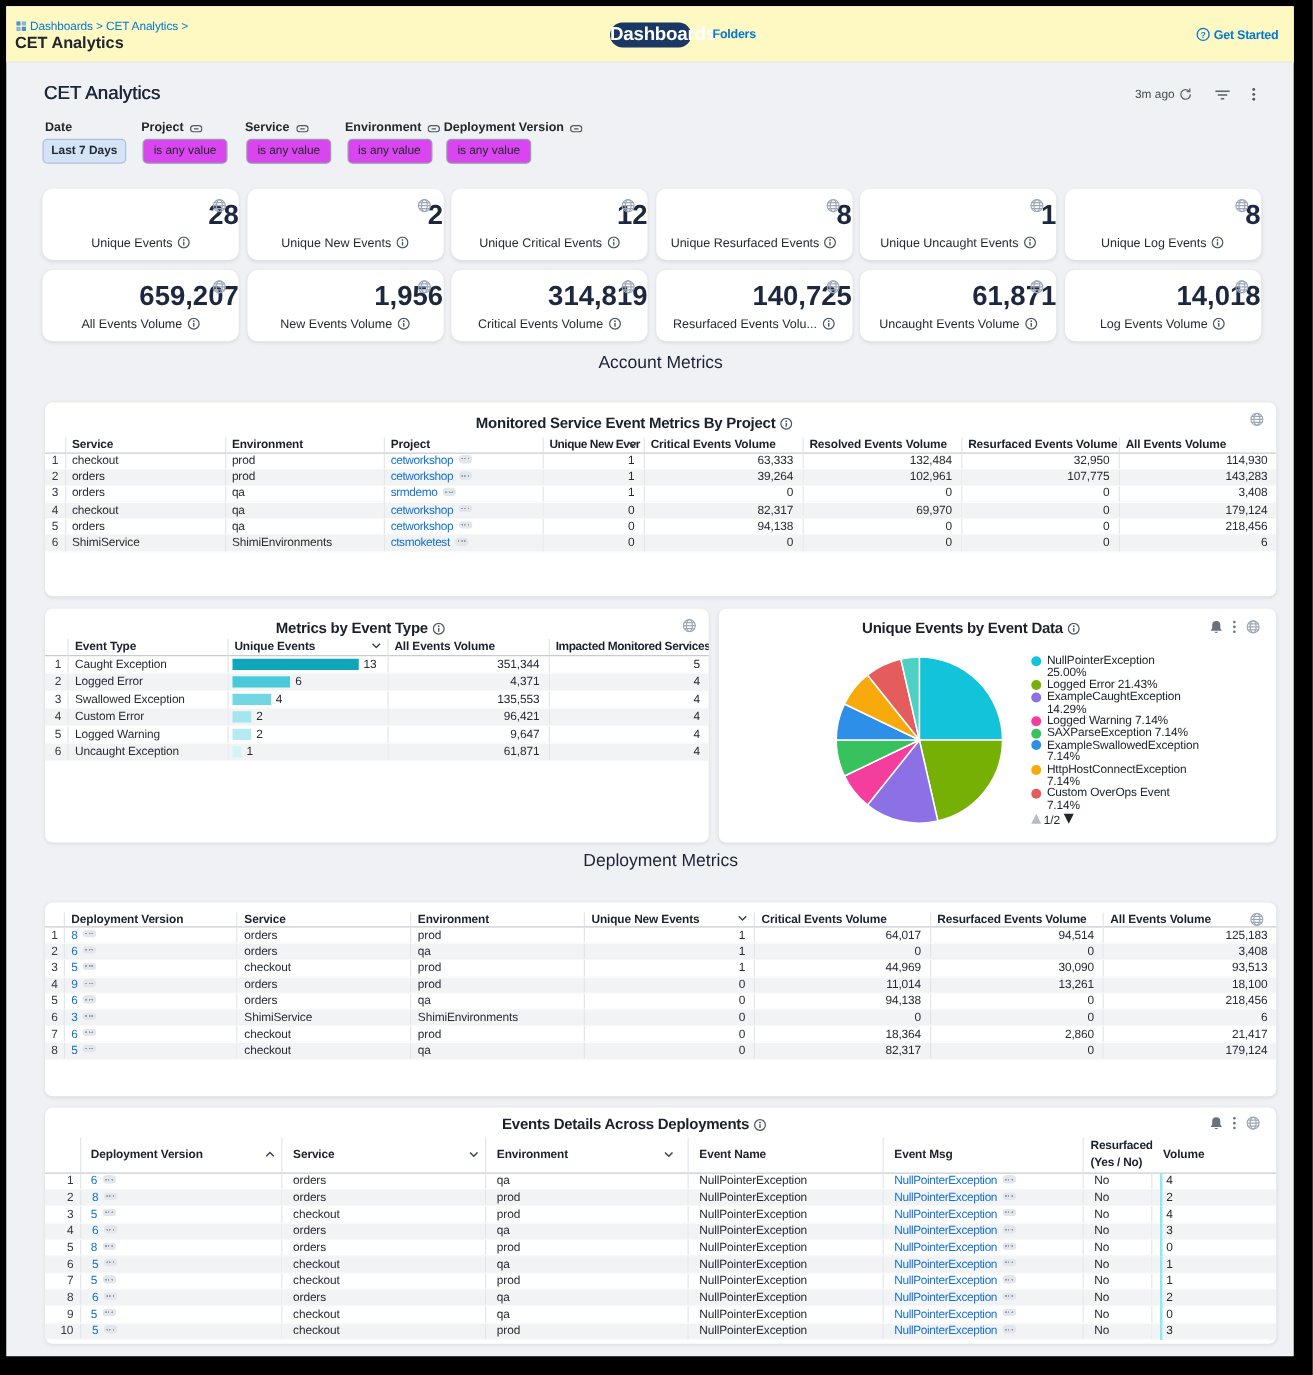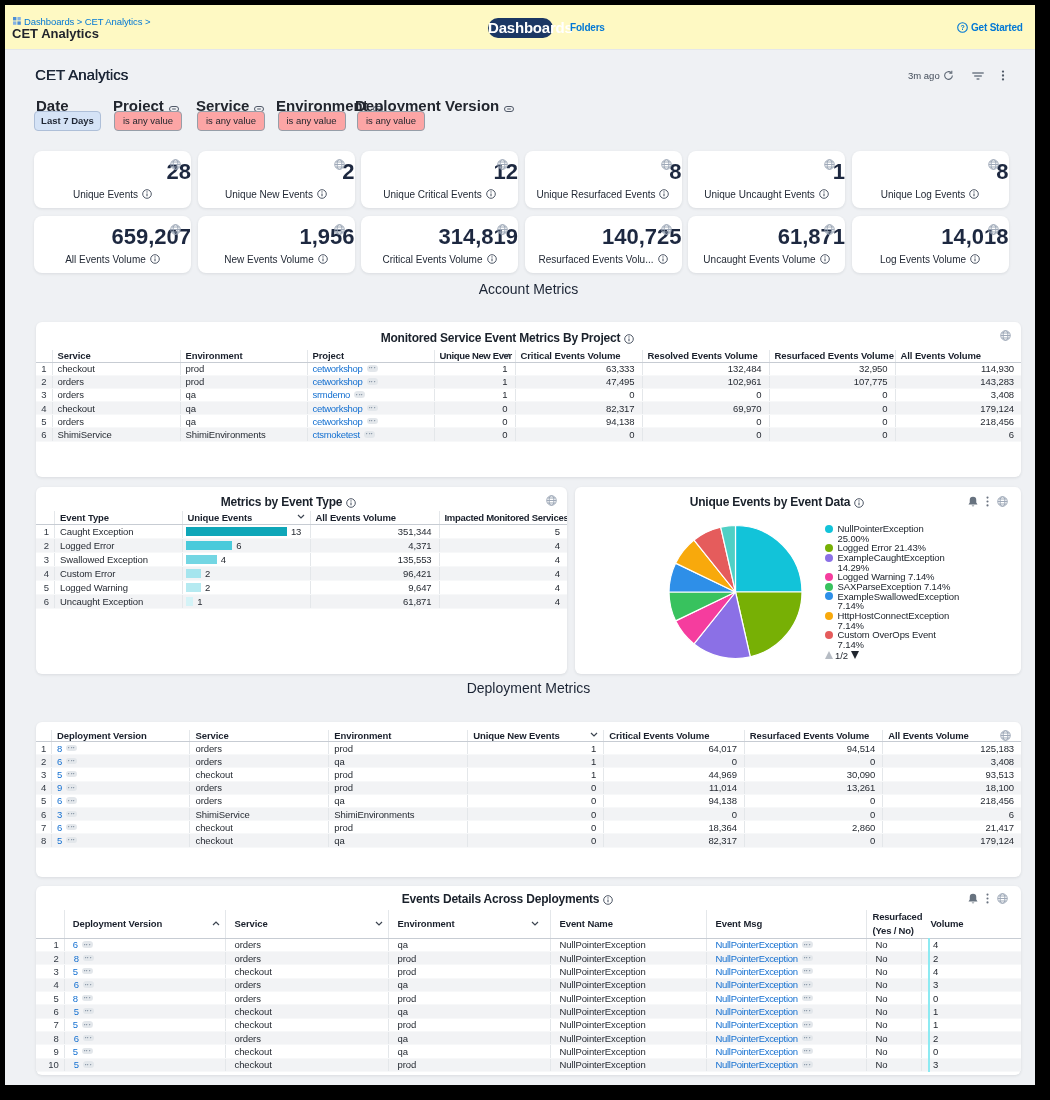--- a/index.html
+++ b/index.html
@@ -4,22 +4,22 @@
 html,body{width:1050px;height:1100px;background:#000;font-family:"Liberation Sans",sans-serif;overflow:hidden}
 #win{position:absolute;left:5px;top:5px;width:1030px;height:1080px;background:#eff1f4}
 #hdr{position:absolute;left:0;top:0;width:1030px;height:45px;background:#fef9c3;border-bottom:1px solid #e4e7ea}
 .abs{position:absolute}
 .crumb{left:19px;top:11px;font-size:9.5px;letter-spacing:-0.1px;color:#0278d5}
 #htitle{left:7px;top:21px;font-size:13px;font-weight:700;color:#22252d}
 #pill{left:483px;top:13px;width:65px;height:20px;background:#1b3764;border-radius:10px;color:#fff;font-size:15px;font-weight:700;letter-spacing:-0.2px;text-align:center;line-height:20px}
 #folders{left:565px;top:17px;font-size:10px;font-weight:600;letter-spacing:-0.2px;color:#0278d5}
 #getstarted{left:952px;top:17px;font-size:10px;font-weight:600;letter-spacing:-0.2px;color:#0278d5}
 #dtitle{left:30px;top:61px;font-size:15px;font-weight:500;color:#1d2737;text-shadow:0.35px 0 0 #1d2737}
-.flabel{top:92px;font-size:15px;font-weight:700;color:#22262e}
-.fbtn{top:106px;width:68px;height:20px;background:#fca5a5;border:1px solid #969ea8;border-radius:4px;font-size:9.5px;color:#23272e;text-align:center;line-height:18px}
+.flabel{top:92px;font-size:10px;font-weight:700;color:#22262e}
+.fbtn{top:106px;width:68px;height:20px;background:#d946ef;border:1px solid #969ea8;border-radius:4px;font-size:9.5px;color:#23272e;text-align:center;line-height:18px}
 #datebtn{left:29px;top:106px;width:67px;height:20px;background:#d5e3f6;border:1px solid #aebfd8;border-radius:4px;font-size:9.5px;font-weight:700;color:#1f2633;text-align:center;line-height:18px}
 .meta{font-size:9.5px;color:#424c59}
 .tile{position:absolute;width:157px;height:57px;background:#fff;border-radius:8px;box-shadow:0 1px 3px rgba(25,35,50,.10)}
 .tnum{margin-top:9px;text-align:right;font-size:22px;font-weight:700;color:#1d2840;line-height:24px}
 .tlabel{margin-top:4.5px;text-align:center;font-size:10px;color:#232a36;line-height:12px}
 .globe{position:absolute;top:8px;right:10px}
 .card{position:absolute;background:#fff;border-radius:6px;box-shadow:0 1px 3px rgba(25,35,50,.10)}
 .ctitle{text-align:center;font-size:12px;font-weight:600;letter-spacing:-0.2px;color:#1a212b;height:14px;line-height:14px;width:calc(100% - 42px)}
 .sechead{position:absolute;width:985px;text-align:center;font-size:14px;font-weight:400;color:#1b2434}
 table{border-collapse:collapse;table-layout:fixed;width:100%}
@@ -378,21 +378,21 @@
           <td class="num">132,484</td>
           <td class="num">32,950</td>
           <td class="num">114,930</td>
         </tr>
 <tr class="alt">
           <td class="rn">2</td>
           <td>orders</td>
           <td>prod</td>
           <td><span class="lnk">cetworkshop</span><span class="chip"></span></td>
           <td class="num sc1">1</td>
-          <td class="num">47,495</td>
+          <td class="num">39,264</td>
           <td class="num">102,961</td>
           <td class="num">107,775</td>
           <td class="num">143,283</td>
         </tr>
 <tr>
           <td class="rn">3</td>
           <td>orders</td>
           <td>qa</td>
           <td><span class="lnk">srmdemo</span><span class="chip"></span></td>
           <td class="num sc1">1</td>

